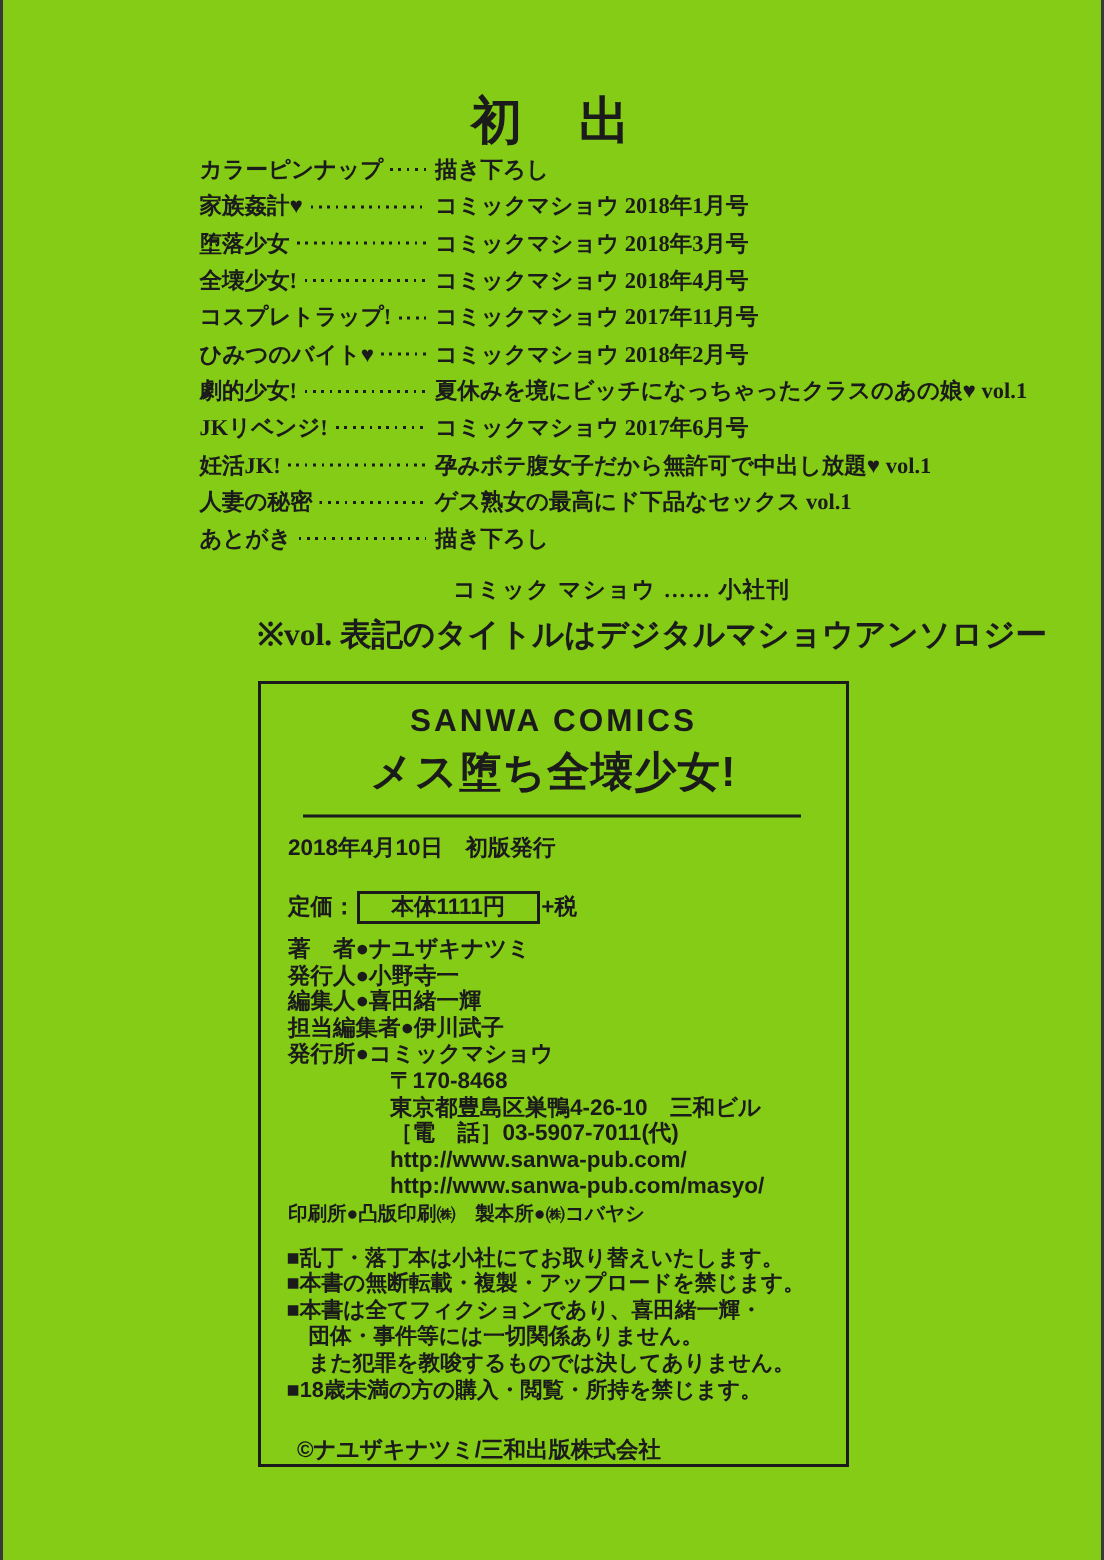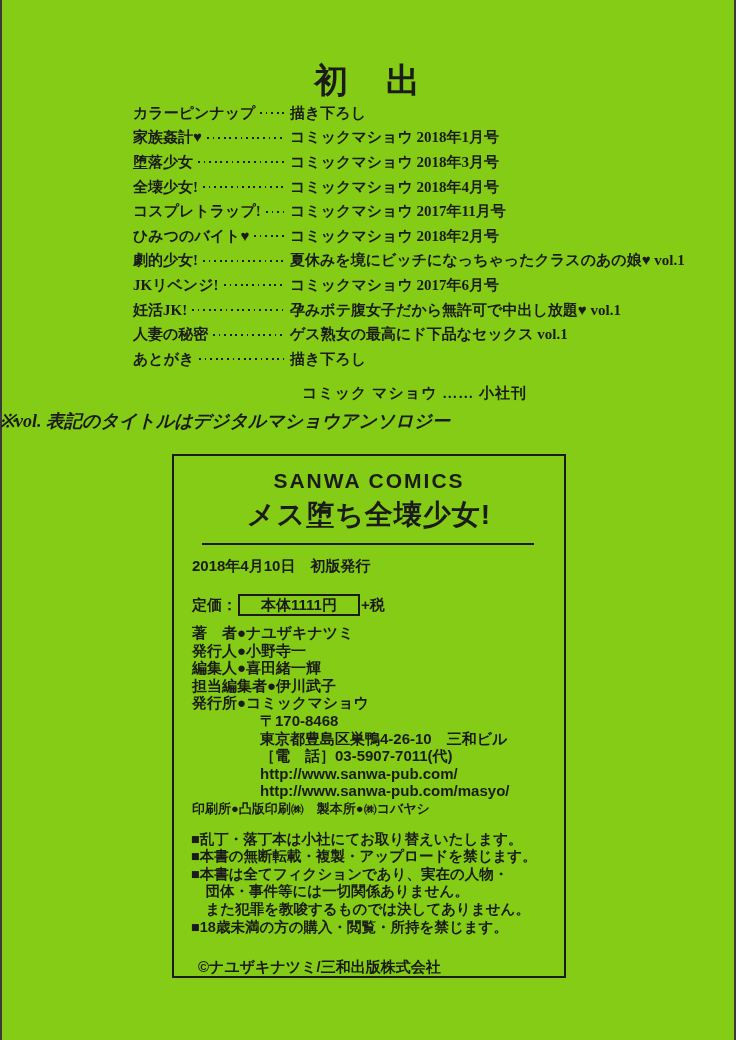--- a/index.html
+++ b/index.html
@@ -38,21 +38,21 @@
     background-image:repeating-linear-gradient(90deg,#1c1c1c 0,#1c1c1c 1.8px,transparent 1.8px,transparent 5.6px);
   }
   .c-value{white-space:nowrap;}
 
   .note-1{
     position:absolute;top:384px;left:135px;width:392px;
     text-align:right;font-size:15px;font-weight:700;letter-spacing:1px;
   }
   .note-2{
     position:absolute;top:408px;left:0;width:698px;
-    text-align:left;font-size:18px;font-weight:700;font-style:italic;
+    text-align:right;font-size:21px;font-weight:700;
   }
 
   .colophon{
     position:absolute;left:172px;top:454px;width:394px;height:524px;
     box-sizing:border-box;border:2px solid #1b1b1b;
     font-family:"Liberation Sans", sans-serif;font-weight:700;
   }
   .series{margin-top:14px;text-align:center;font-size:21px;letter-spacing:2px;line-height:22px;}
   .book-title{margin-top:4px;text-align:center;font-size:28px;letter-spacing:1px;line-height:38px;}
   .rule{margin:9px 30px 0 28px;border:none;border-top:2px solid #1b1b1b;}
@@ -181,21 +181,21 @@
       <div>［電　話］03-5907-7011(代)</div>
       <div>http://www.sanwa-pub.com/</div>
       <div>http://www.sanwa-pub.com/masyo/</div>
     </div>
 
     <div class="printer">印刷所●凸版印刷㈱　製本所●㈱コバヤシ</div>
 
     <div class="notices">
       <div>■乱丁・落丁本は小社にてお取り替えいたします。</div>
       <div>■本書の無断転載・複製・アップロードを禁じます。</div>
-      <div>■本書は全てフィクションであり、実在の人物・</div>
+      <div>■本書は全てフィクションであり、喜田緒一輝・</div>
       <div>　団体・事件等には一切関係ありません。</div>
       <div>　また犯罪を教唆するものでは決してありません。</div>
       <div>■18歳未満の方の購入・閲覧・所持を禁じます。</div>
     </div>
 
     <div class="copyright">©ナユザキナツミ/三和出版株式会社</div>
   </div>
 </div>
 
 </body></html>

